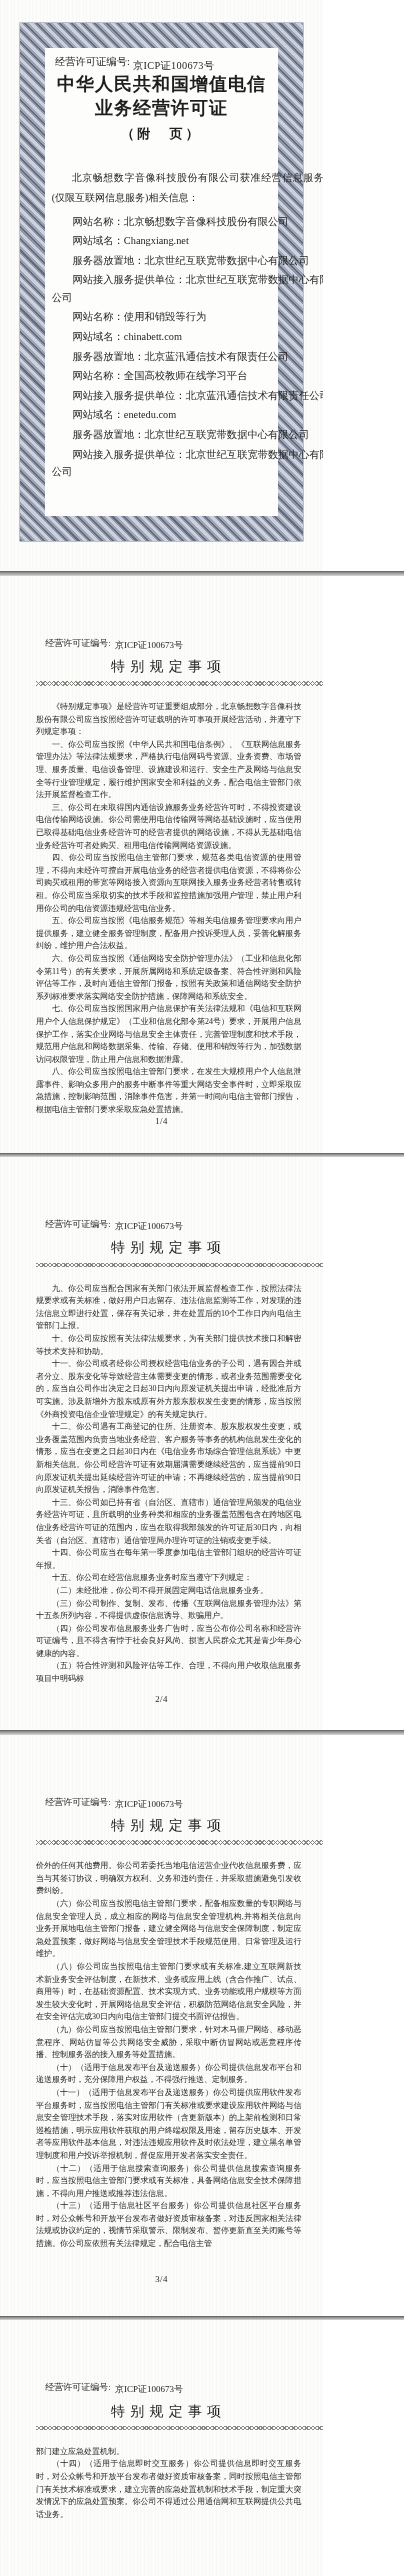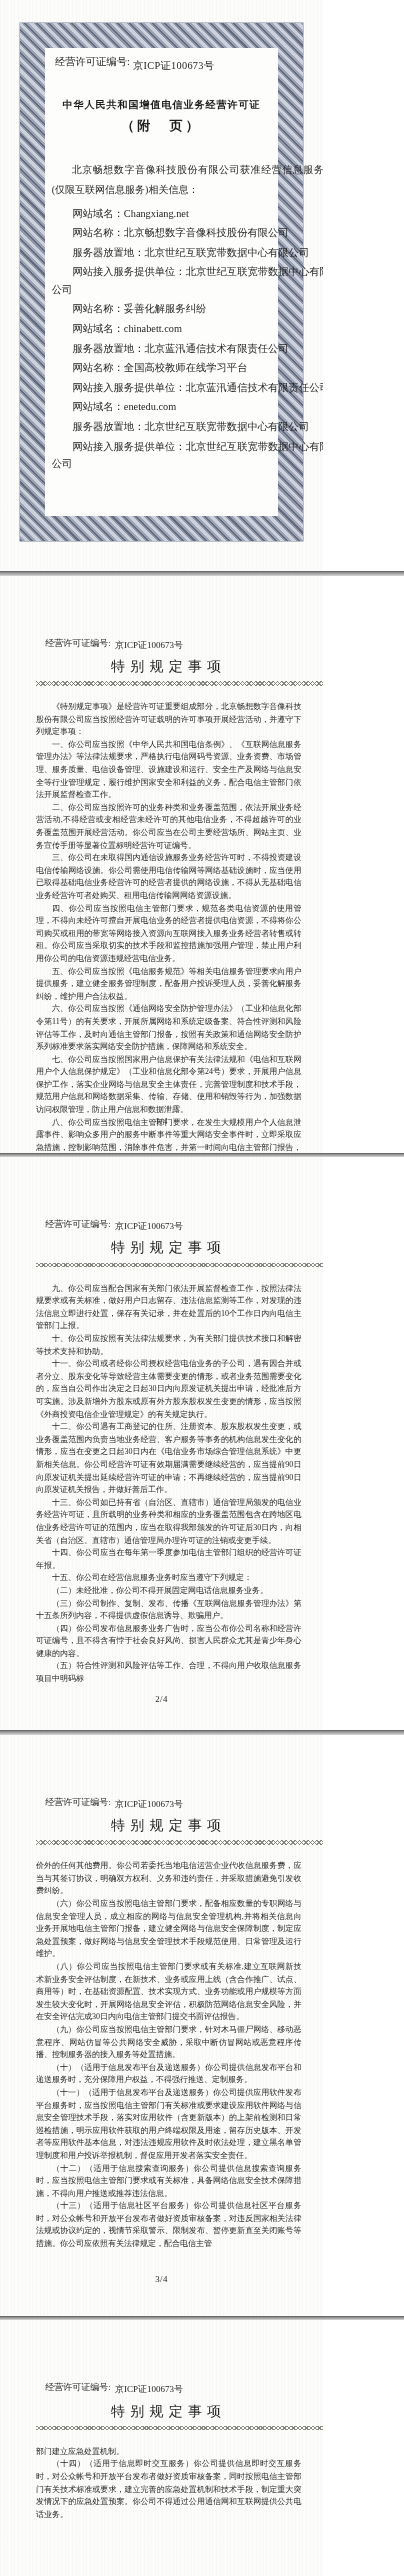--- a/index.html
+++ b/index.html
@@ -43,23 +43,23 @@
     white-space:nowrap;
   }
   .cert-license .num{
     display:inline-block;
     transform:translateY(3.6px);
     margin-left:3.1px;
     font-size:10.3px;
     letter-spacing:0.3px;
   }
   .cert-title{
-    margin-top:29px;
-    text-align:center;
-    font-size:10px;
+    margin-top:3px;
+    text-align:center;
+    font-size:18px;
     font-weight:bold;
     letter-spacing:1px;
   }
   .cert-subtitle{
     margin-top:5.2px;
     text-align:center;
     font-size:13px;
     font-weight:bold;
     letter-spacing:3.1px;
   }
@@ -143,25 +143,25 @@
 <body>
 
 <section class="page" id="p1">
   <div class="cert-frame">
     <div class="cert-inner">
       <p class="cert-license"><span>经营许可证编号:</span><span class="num">京ICP证100673号</span></p>
       <div class="cert-title">中华人民共和国增值电信业务经营许可证</div>
       <div class="cert-subtitle">（附　页）</div>
       <p class="cert-intro">北京畅想数字音像科技股份有限公司获准经营信息服务业务(仅限互联网信息服务)相关信息：</p>
       <div class="cert-entries">
+          <p><span>网站名称：</span><span>北京畅想数字音像科技股份有限公司</span></p>
           <p><span>网站域名：</span><span>Changxiang.net</span></p>
-          <p><span>网站名称：</span><span>北京畅想数字音像科技股份有限公司</span></p>
           <p><span>服务器放置地：</span><span>北京世纪互联宽带数据中心有限公司</span></p>
           <p><span>网站接入服务提供单位：</span><span>北京世纪互联宽带数据中心有限公司</span></p>
-          <p><span>网站名称：</span><span>妥善化解服务纠纷</span></p>
+          <p><span>网站名称：</span><span>使用和销毁等行为</span></p>
           <p><span>网站域名：</span><span>chinabett.com</span></p>
           <p><span>服务器放置地：</span><span>北京蓝汛通信技术有限责任公司</span></p>
           <p><span>网站名称：</span><span>全国高校教师在线学习平台</span></p>
           <p><span>网站接入服务提供单位：</span><span>北京蓝汛通信技术有限责任公司</span></p>
           <p><span>网站域名：</span><span>enetedu.com</span></p>
           <p><span>服务器放置地：</span><span>北京世纪互联宽带数据中心有限公司</span></p>
           <p><span>网站接入服务提供单位：</span><span>北京世纪互联宽带数据中心有限公司</span></p>
         </div>
     </div>
   </div>
@@ -169,42 +169,41 @@
 
 <div class="sep"></div>
 
 <section class="page prov" id="p2">
   <p class="prov-license"><span>经营许可证编号:</span><span class="num">京ICP证100673号</span></p>
   <div class="prov-title">特别规定事项</div>
   <div class="wave-rule"></div>
   <div class="prov-body">
       <p class="ind">《特别规定事项》是经营许可证重要组成部分，北京畅想数字音像科技股份有限公司应当按照经营许可证载明的许可事项开展经营活动，并遵守下列规定事项：</p>
       <p class="ind">一、你公司应当按照《中华人民共和国电信条例》、《互联网信息服务管理办法》等法律法规要求，严格执行电信网码号资源、业务资费、市场管理、服务质量、电信设备管理、设施建设和运行、安全生产及网络与信息安全等行业管理规定，履行维护国家安全和利益的义务，配合电信主管部门依法开展监督检查工作。</p>
-      <p class="ind">二、你公司应当按照许可的业务种类和业务覆盖范围，依法开展业务经营活动,不得经营或变相经营未经许可的其他电信业务，不得超越许可的业务覆盖范围开展经营活动。你公司应当在公司主要经营场所、网站主页、业务宣传手册等显著位置标明经营许可证编号。</p>
       <p class="ind">三、你公司在未取得国内通信设施服务业务经营许可时，不得投资建设电信传输网络设施。你公司需使用电信传输网等网络基础设施时，应当使用已取得基础电信业务经营许可的经营者提供的网络设施，不得从无基础电信业务经营许可者处购买、租用电信传输网网络资源设施。</p>
       <p class="ind">四、你公司应当按照电信主管部门要求，规范各类电信资源的使用管理，不得向未经许可擅自开展电信业务的经营者提供电信资源，不得将你公司购买或租用的带宽等网络接入资源向互联网接入服务业务经营者转售或转租。你公司应当采取切实的技术手段和监控措施加强用户管理，禁止用户利用你公司的电信资源违规经营电信业务。</p>
       <p class="ind">五、你公司应当按照《电信服务规范》等相关电信服务管理要求向用户提供服务，建立健全服务管理制度，配备用户投诉受理人员，妥善化解服务纠纷，维护用户合法权益。</p>
       <p class="ind">六、你公司应当按照《通信网络安全防护管理办法》（工业和信息化部令第11号）的有关要求，开展所属网络和系统定级备案、符合性评测和风险评估等工作，及时向通信主管部门报备，按照有关政策和通信网络安全防护系列标准要求落实网络安全防护措施，保障网络和系统安全。</p>
       <p class="ind">七、你公司应当按照国家用户信息保护有关法律法规和《电信和互联网用户个人信息保护规定》（工业和信息化部令第24号）要求，开展用户信息保护工作，落实企业网络与信息安全主体责任，完善管理制度和技术手段，规范用户信息和网络数据采集、传输、存储、使用和销毁等行为，加强数据访问权限管理，防止用户信息和数据泄露。</p>
       <p class="ind">八、你公司应当按照电信主管部门要求，在发生大规模用户个人信息泄露事件、影响众多用户的服务中断事件等重大网络安全事件时，立即采取应急措施，控制影响范围，消除事件危害，并第一时间向电信主管部门报告，根据电信主管部门要求采取应急处置措施。</p>
     </div>
   <div class="page-num">1/4</div>
 </section>
 
 <div class="sep"></div>
 
 <section class="page prov" id="p3">
   <p class="prov-license"><span>经营许可证编号:</span><span class="num">京ICP证100673号</span></p>
   <div class="prov-title">特别规定事项</div>
   <div class="wave-rule"></div>
   <div class="prov-body">
       <p class="ind">九、你公司应当配合国家有关部门依法开展监督检查工作，按照法律法规要求或有关标准，做好用户日志留存、违法信息监测等工作，对发现的违法信息立即进行处置，保存有关记录，并在处置后的10个工作日内向电信主管部门上报。</p>
       <p class="ind">十、你公司应按照有关法律法规要求，为有关部门提供技术接口和解密等技术支持和协助。</p>
       <p class="ind">十一、你公司或者经你公司授权经营电信业务的子公司，遇有因合并或者分立、股东变化等导致经营主体需要变更的情形，或者业务范围需要变化的，应当自公司作出决定之日起30日内向原发证机关提出申请，经批准后方可实施。涉及新增外方股东或原有外方股东股权发生变更的情形，应当按照《外商投资电信企业管理规定》的有关规定执行。</p>
-      <p class="ind">十二、你公司遇有工商登记的住所、注册资本、股东股权发生变更，或业务覆盖范围内负责当地业务经营、客户服务等事务的机构信息发生变化的情形，应当在变更之日起30日内在《电信业务市场综合管理信息系统》中更新相关信息。你公司经营许可证有效期届满需要继续经营的，应当提前90日向原发证机关提出延续经营许可证的申请；不再继续经营的，应当提前90日向原发证机关报告，并做好善后工作。</p>
+      <p class="ind">十二、你公司遇有工商登记的住所、注册资本、股东股权发生变更，或业务覆盖范围内负责当地业务经营、客户服务等事务的机构信息发生变化的情形，应当在变更之日起30日内在《电信业务市场综合管理信息系统》中更新相关信息。你公司经营许可证有效期届满需要继续经营的，应当提前90日向原发证机关提出延续经营许可证的申请；不再继续经营的，应当提前90日向原发证机关报告，消除事件危害。</p>
       <p class="ind">十三、你公司如已持有省（自治区、直辖市）通信管理局颁发的电信业务经营许可证，且所载明的业务种类和相应的业务覆盖范围包含在跨地区电信业务经营许可证的范围内，应当在取得我部颁发的许可证后30日内，向相关省（自治区、直辖市）通信管理局办理许可证的注销或变更手续。</p>
       <p class="ind">十四、你公司应当在每年第一季度参加电信主管部门组织的经营许可证年报。</p>
       <p class="ind">十五、你公司在经营信息服务业务时应当遵守下列规定：</p>
       <p class="ind">（二）未经批准，你公司不得开展固定网电话信息服务业务。</p>
       <p class="ind">（三）你公司制作、复制、发布、传播《互联网信息服务管理办法》第十五条所列内容，不得提供虚假信息诱导、欺骗用户。</p>
       <p class="ind">（四）你公司发布信息服务业务广告时，应当公布你公司名称和经营许可证编号，且不得含有悖于社会良好风尚、损害人民群众尤其是青少年身心健康的内容。</p>
       <p class="ind">（五）符合性评测和风险评估等工作、合理，不得向用户收取信息服务项目中明码标</p>
     </div>
   <div class="page-num">2/4</div>
 </section>

